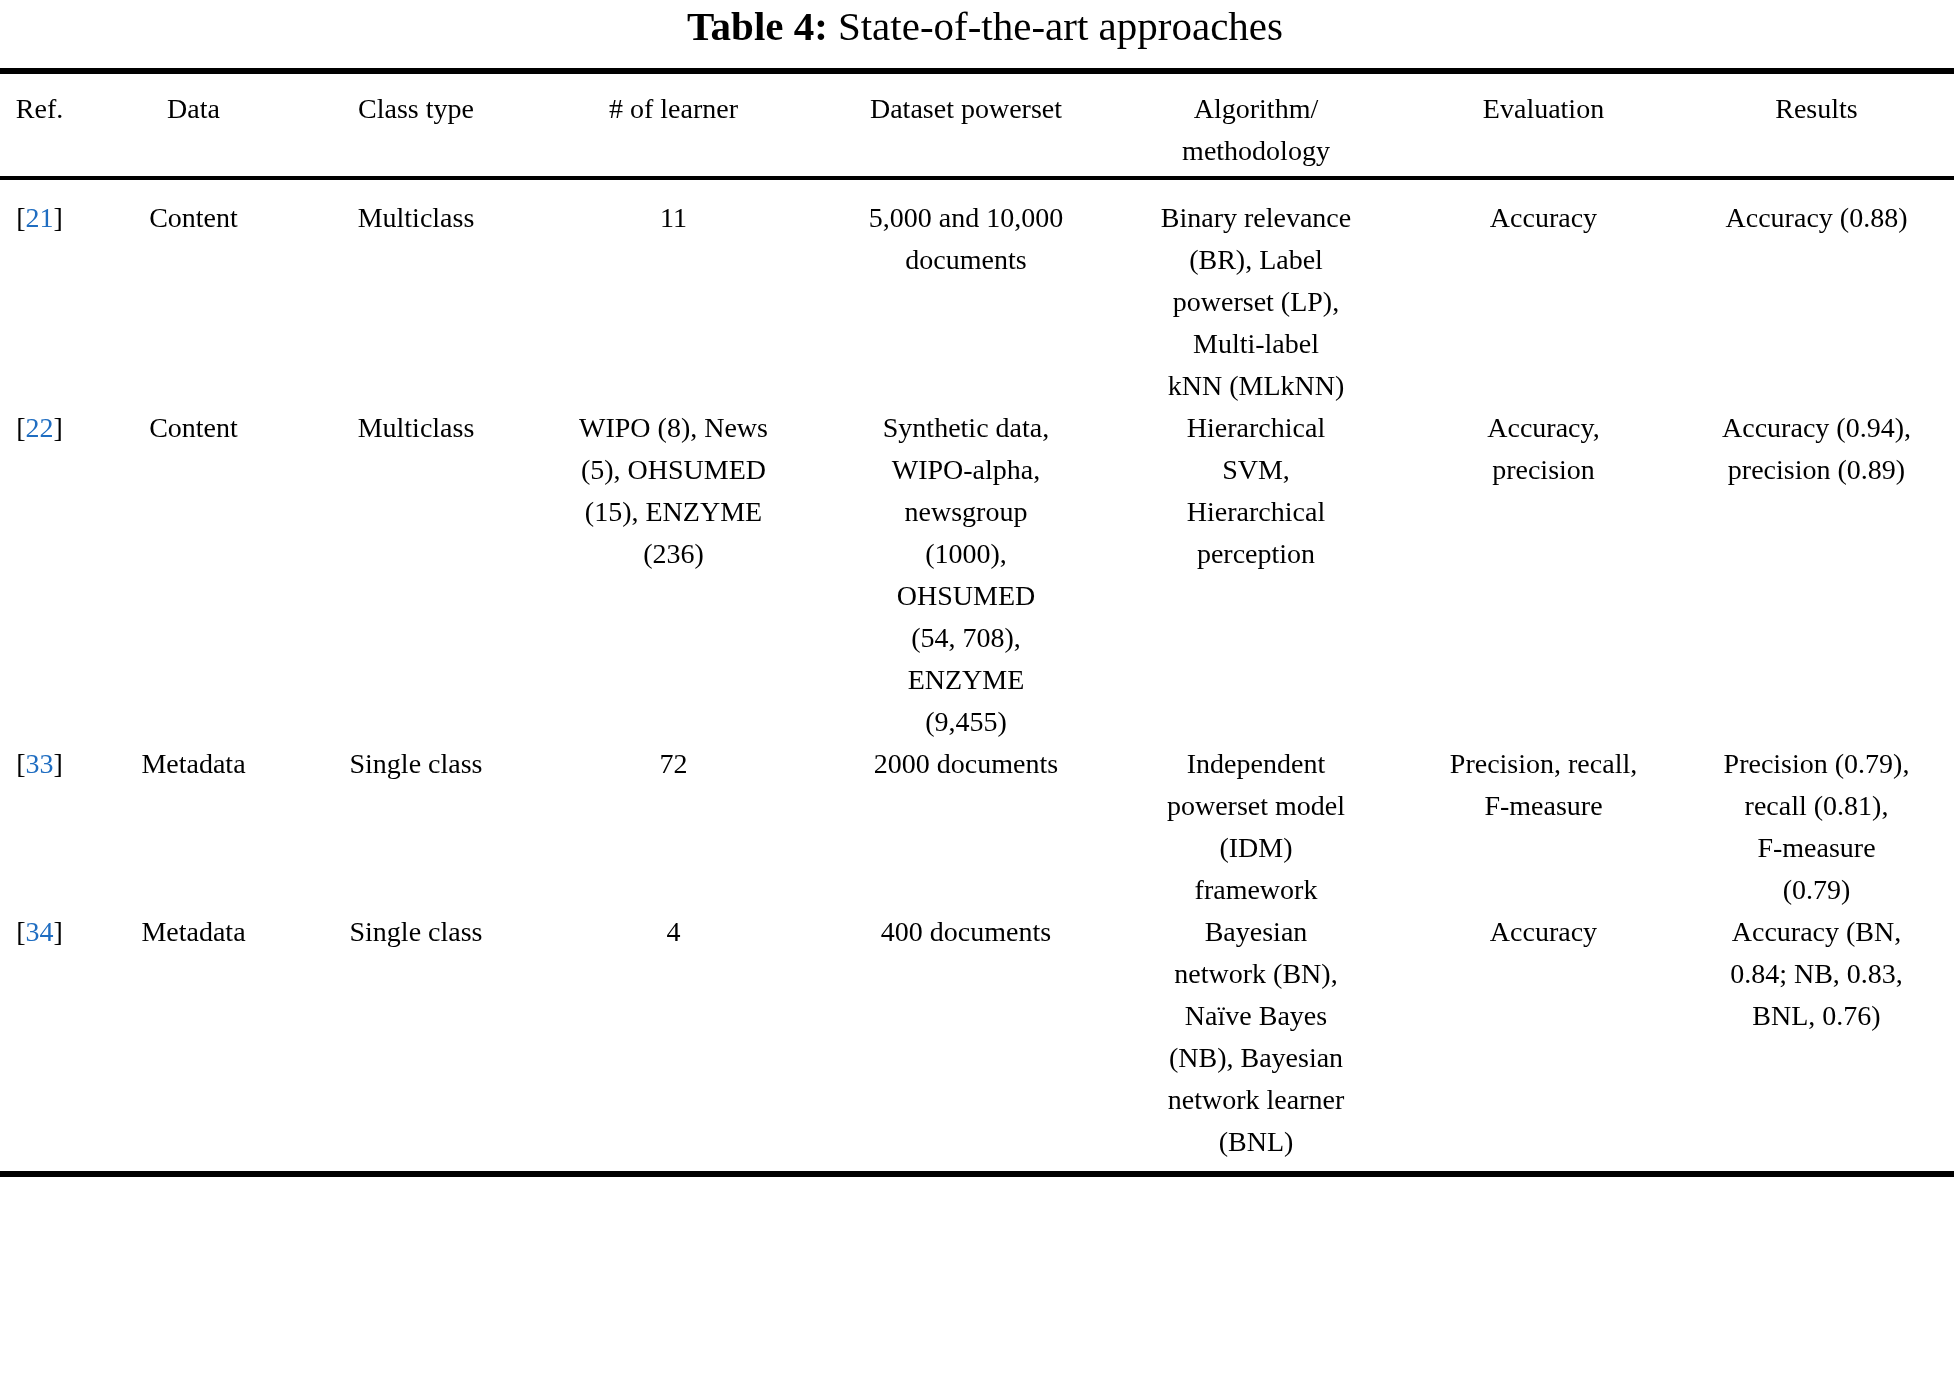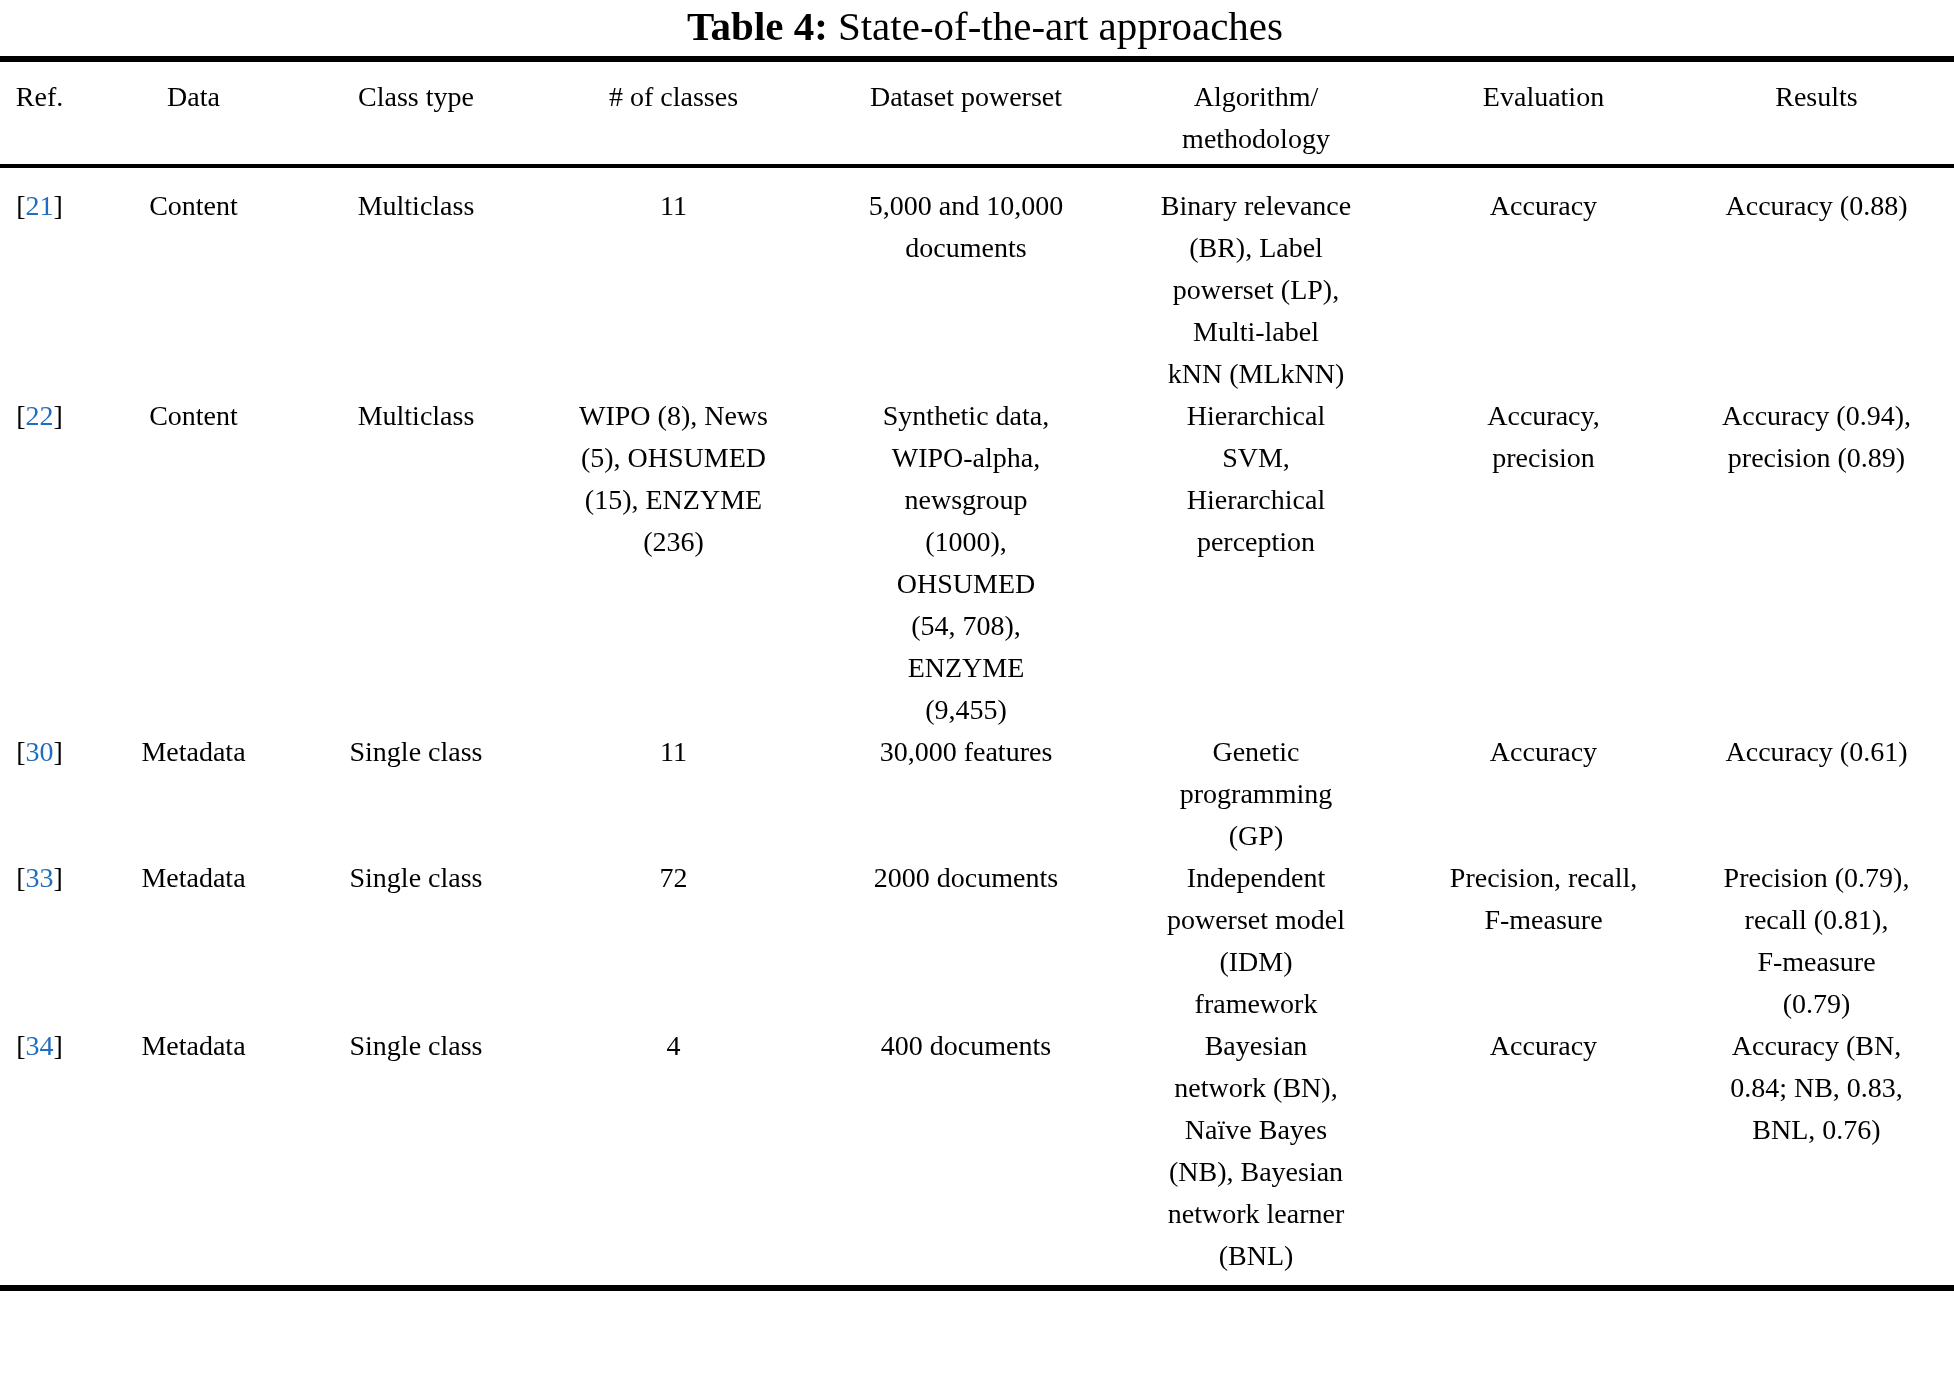--- a/index.html
+++ b/index.html
@@ -14,21 +14,21 @@
     height:1375px;
     font-family:"Liberation Serif","DejaVu Serif",serif;
     color:var(--text);
     overflow:hidden;
   }
   .page{width:1954px;padding:0;}
   .table-title{
     text-align:center;
     font-size:41px;
     line-height:52px;
-    margin-bottom:4px;
+    margin-bottom:16px;
     white-space:nowrap;
     padding-left:16px;
   }
   .table-title .title-label{font-weight:bold;}
   .table-title .title-text{font-weight:normal;margin-left:10px;}
   table.soa-table{
     width:1954px;
     border-collapse:collapse;
     table-layout:fixed;
     border-top:6px solid var(--rule);
@@ -80,21 +80,21 @@
       <col class="c-dataset">
         <col class="c-algo">
         <col class="c-eval">
         <col class="c-results">
     </colgroup>
     <thead>
       <tr>
         <th>Ref.</th>
         <th>Data</th>
         <th>Class type</th>
-        <th># of classes</th>
+        <th># of learner</th>
         <th>Dataset powerset</th>
         <th>Algorithm/
 methodology</th>
         <th>Evaluation</th>
         <th>Results</th>
       </tr>
     </thead>
     <tbody>
       <tr>
         <td><span class="bracket">[</span><span class="ref-num">21</span><span class="bracket">]</span></td>
@@ -130,32 +130,20 @@
         <td>Hierarchical
 SVM,
 Hierarchical
 perception</td>
         <td>Accuracy,
 precision</td>
         <td>Accuracy (0.94),
 precision (0.89)</td>
       </tr>
       <tr>
-        <td><span class="bracket">[</span><span class="ref-num">30</span><span class="bracket">]</span></td>
-        <td>Metadata</td>
-        <td>Single class</td>
-        <td>11</td>
-        <td>30,000 features</td>
-        <td>Genetic
-programming
-(GP)</td>
-        <td>Accuracy</td>
-        <td>Accuracy (0.61)</td>
-      </tr>
-      <tr>
         <td><span class="bracket">[</span><span class="ref-num">33</span><span class="bracket">]</span></td>
         <td>Metadata</td>
         <td>Single class</td>
         <td>72</td>
         <td>2000 documents</td>
         <td>Independent
 powerset model
 (IDM)
 framework</td>
         <td>Precision, recall,

